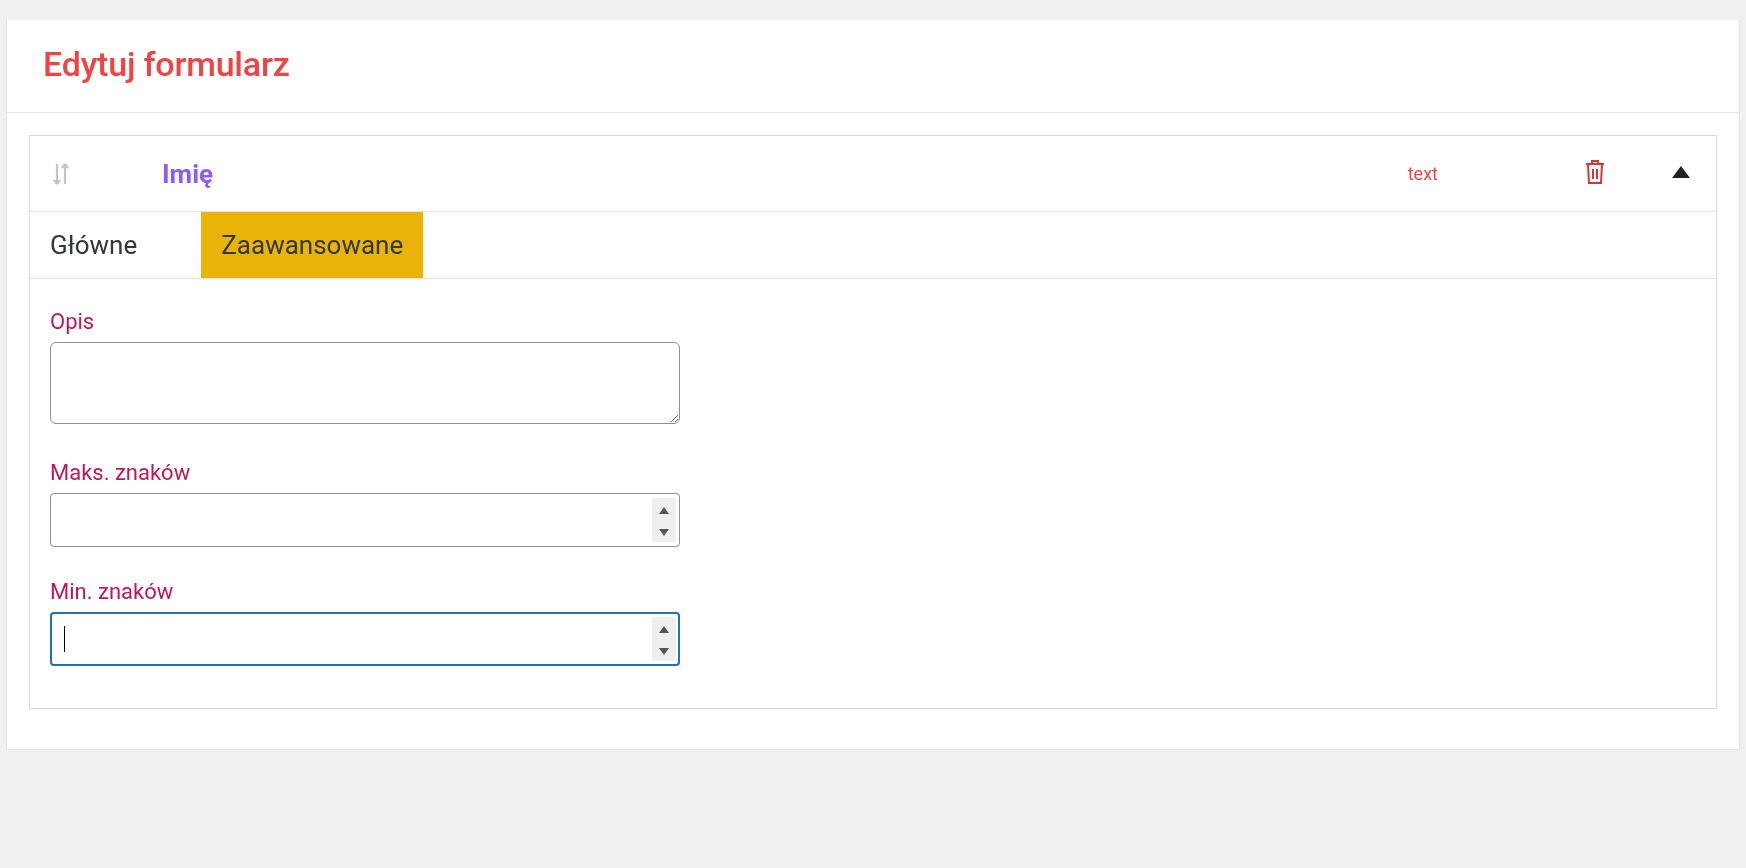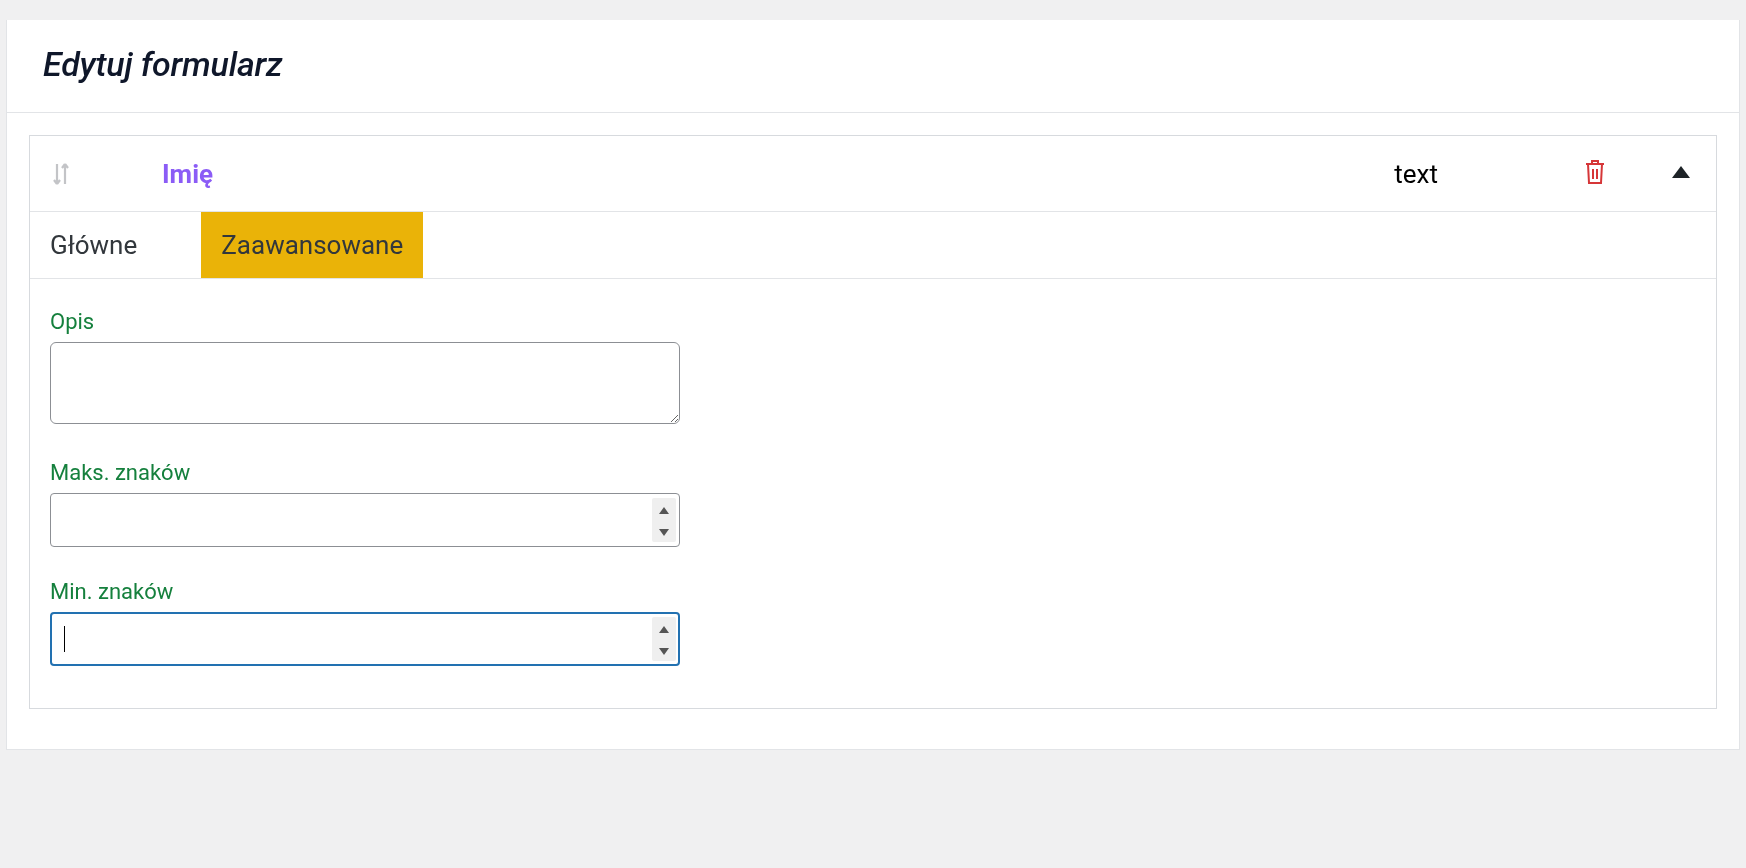--- a/index.html
+++ b/index.html
@@ -15,23 +15,22 @@
     .header-wrap {
       background: #fff;
       border: 1px solid #e2e4e7;
       border-top: none;
       margin: 20px 6px 0 6px;
       padding: 24px 36px 28px 36px;
     }
     .page-title {
       font-size: 34px;
       font-weight: 500;
-      color: #0f172a;
+      color: #ef4444;
       letter-spacing: -0.2px;
-      font-style: italic;
     }
     .card-spacer {
       background: #fff;
       margin: 0 6px;
       border: 1px solid #e2e4e7;
       border-top: none;
       padding: 22px 22px 40px 22px;
     }
     .field-card {
       border: 1px solid #d7dade;
@@ -52,22 +51,22 @@
     }
     .drag-handle svg { width: 26px; height: 28px; }
     .field-name {
       font-size: 26px;
       font-weight: 700;
       color: #8b5cf6;
       margin-left: 68px;
     }
     .spacer { flex: 1; }
     .field-type {
-      color: #000000;
-      font-size: 26px;
+      color: #ef4444;
+      font-size: 18px;
       margin-right: 120px;
     }
     .trash-btn {
       background: none;
       border: none;
       cursor: pointer;
       padding: 4px;
       display: inline-flex;
       align-items: center;
     }
@@ -99,21 +98,21 @@
     }
     .field-body {
       padding: 30px 20px 10px 20px;
     }
     .form-group {
       margin-bottom: 32px;
     }
     .form-label {
       display: block;
       font-size: 22px;
-      color: #15803d;
+      color: #be185d;
       margin-bottom: 8px;
     }
     .textarea {
       width: 630px;
       height: 82px;
       border: 1px solid #8c8f94;
       border-radius: 6px;
       padding: 8px 10px;
       font-size: 18px;
       font-family: inherit;

